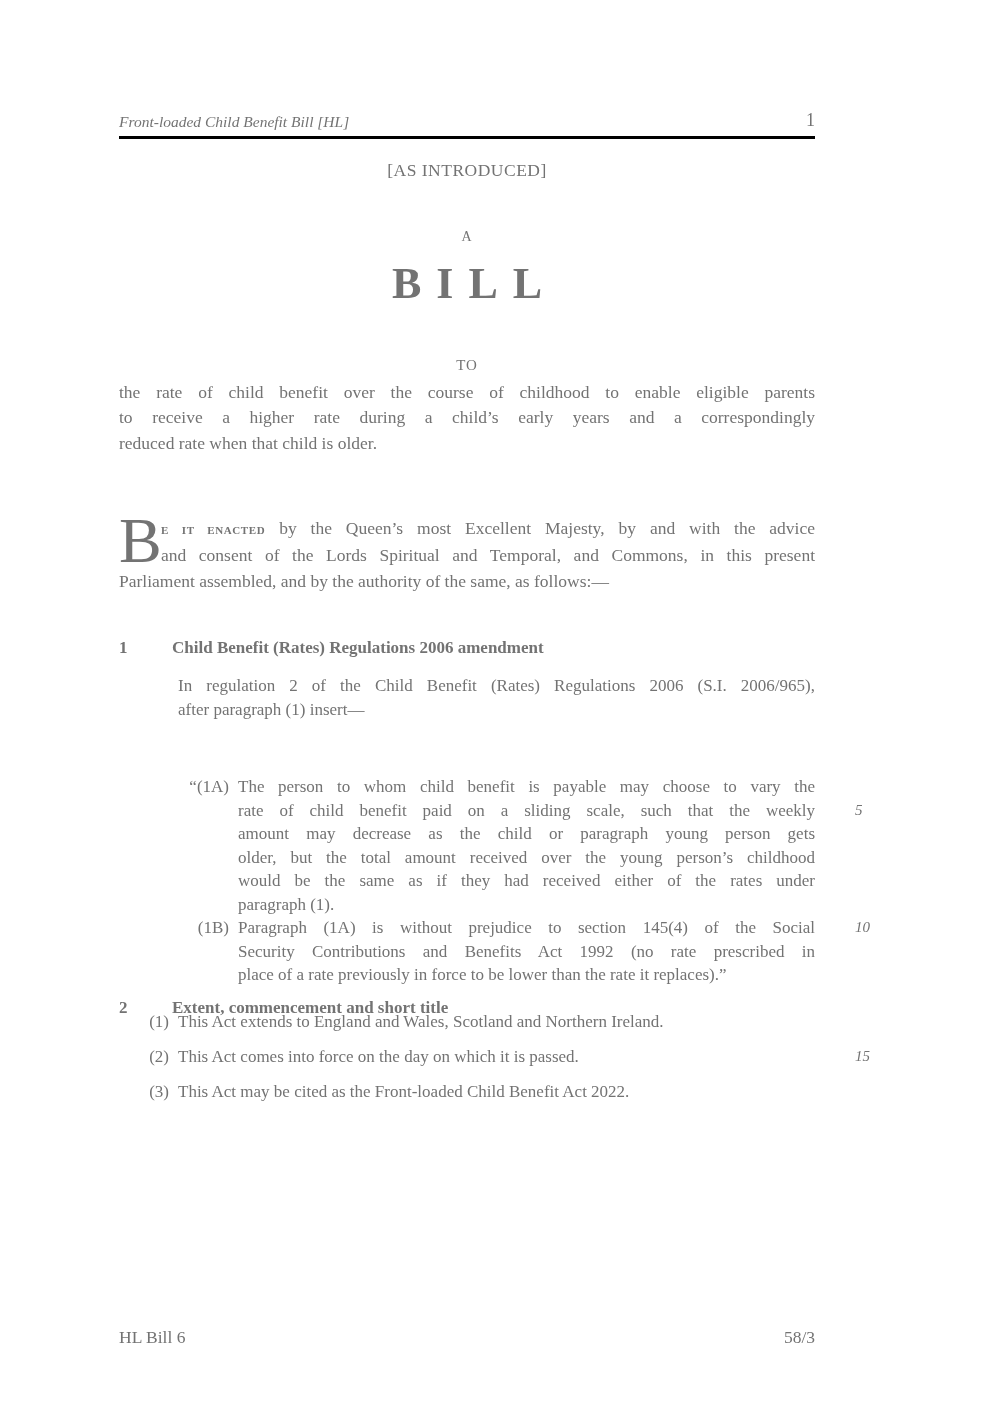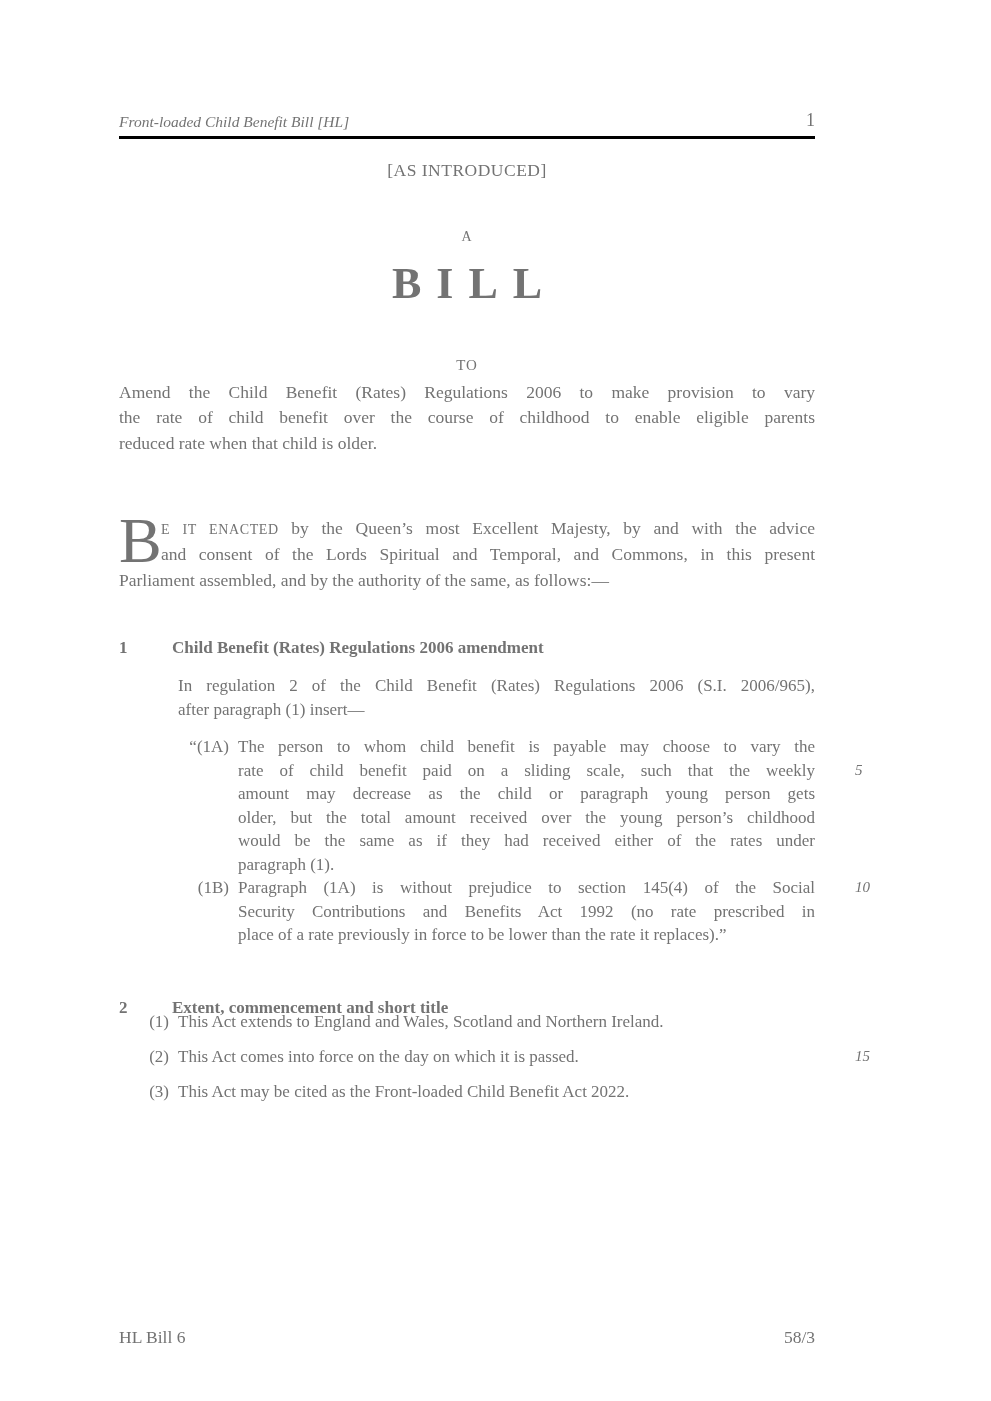--- a/index.html
+++ b/index.html
@@ -21,34 +21,34 @@
   .article { top:229px; text-align:center; font-size:14px; letter-spacing:1px; }
   .bill-line { top:258px; text-align:center; }
   .bill-line span { font-size:44px; font-weight:bold; letter-spacing:15px; margin-right:-15px; }
   .to-line { top:337px; text-align:center; font-size:15px; letter-spacing:1px;margin-top:20px; }
 
   
   .long-title { top:380px; font-size:17.5px; line-height:25.3px; }
   .enacting { top:516px; font-size:17.5px; line-height:25.3px; }
   .dropcap { position:absolute; left:0; top:-7px; font-size:64px; line-height:1; }
   .enacting .ind { padding-left:42px; }
-  .smallcaps { font-size:14px; letter-spacing:0.6px; }
+  .smallcaps { font-size:11px; letter-spacing:0.6px;font-weight:bold; }
 
   
   .jline { text-align:justify; text-align-last:justify; position:relative; }
   .jlast { text-align-last:left; }
 
   
   .sec { font-size:17px; line-height:23.5px; }
   .sec-head { position:relative; font-weight:bold; }
   .sec-num { position:absolute; left:0; }
   .sec-heading { display:block; margin-left:53px; }
   .sec1-body { top:674px; }
   .sec-indent { margin-left:59px; }
-  .quoted { margin-left:119px; }
+  .quoted { margin-left:119px;margin-top:40px; }
   .q-label { position:absolute; right:calc(100% + 9px); top:0; white-space:nowrap; }
   .p1a { top:735px; }
   .p1b { top:876px; }
   .sec2-head { top:972px; }
   .subsec { position:relative; margin-left:59px; }
   .ss1 { top:1010px; } .ss2 { top:1045px; } .ss3 { top:1080px; }
 
   
   .lineno {
     position:absolute; left:calc(100% + 40px); top:0;
@@ -71,22 +71,22 @@
 
   <div class="abs banner">[AS INTRODUCED]</div>
 
   <div class="abs article">A</div>
   <div class="abs bill-line">
     <span>BILL</span>
   </div>
   <div class="abs to-line">TO</div>
 
   <div class="abs long-title">
-    <div class="jline">Amend the Child Benefit (Rates) Regulations 2006 to make provision to vary</div>
     <div class="jline">the rate of child benefit over the course of childhood to enable eligible parents</div>
+    <div class="jline">to receive a higher rate during a child’s early years and a correspondingly</div>
     <div class="jline jlast">reduced rate when that child is older.</div>
   </div>
 
   <div class="abs enacting">
     <span class="dropcap">B</span>
     <div class="jline ind">
       <span class="smallcaps">E IT ENACTED</span><span> by the Queen’s most Excellent Majesty, by and with the advice</span>
     </div>
     <div class="jline ind">and consent of the Lords Spiritual and Temporal, and Commons, in this present</div>
     <div class="jline jlast">Parliament assembled, and by the authority of the same, as follows:—</div>

